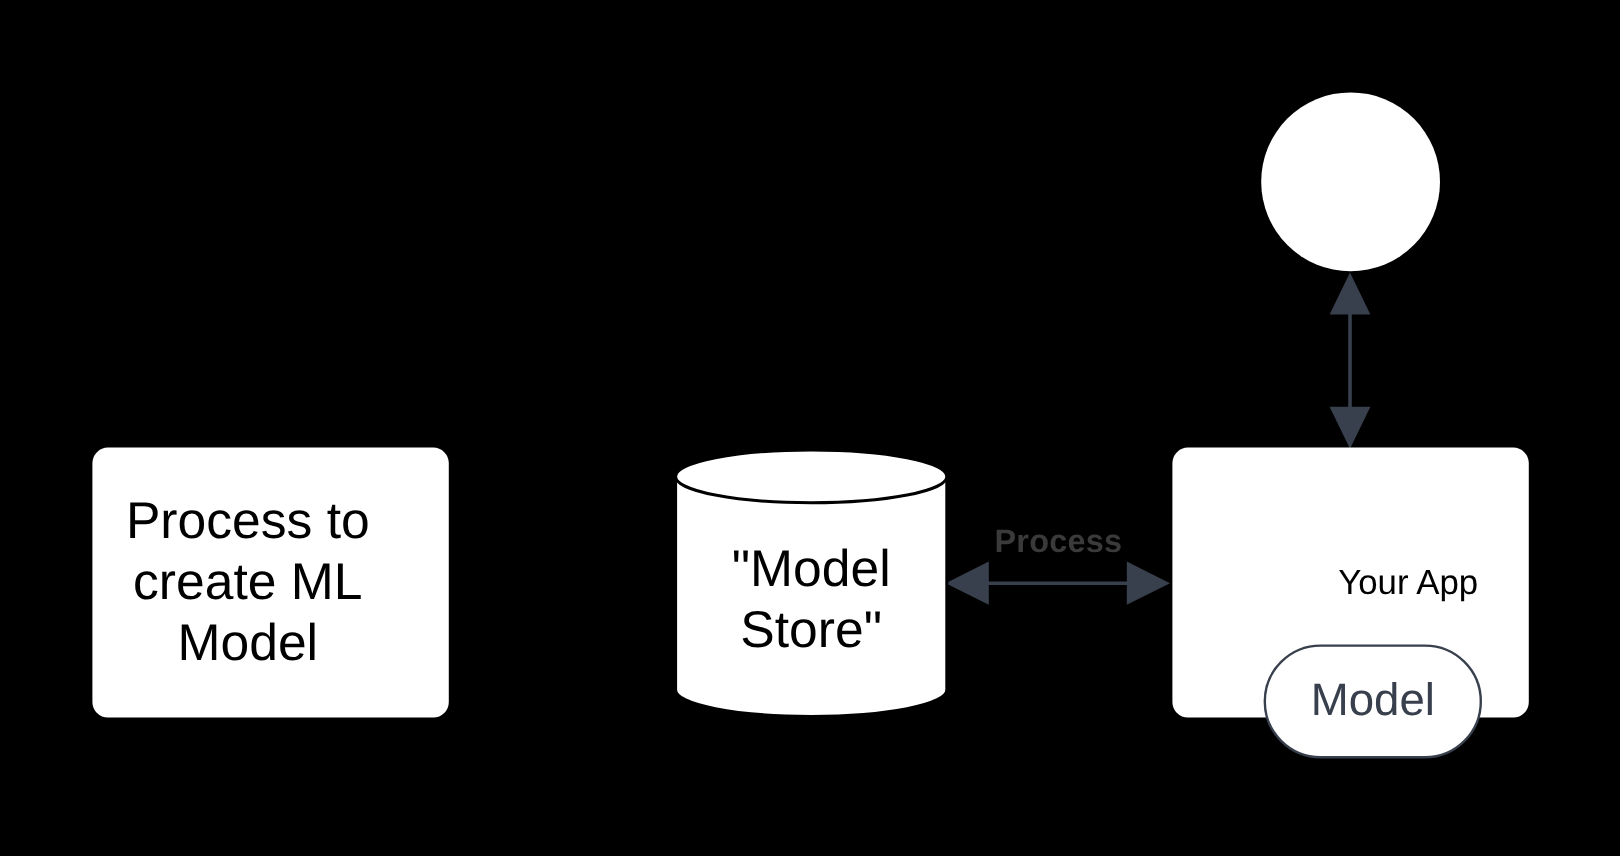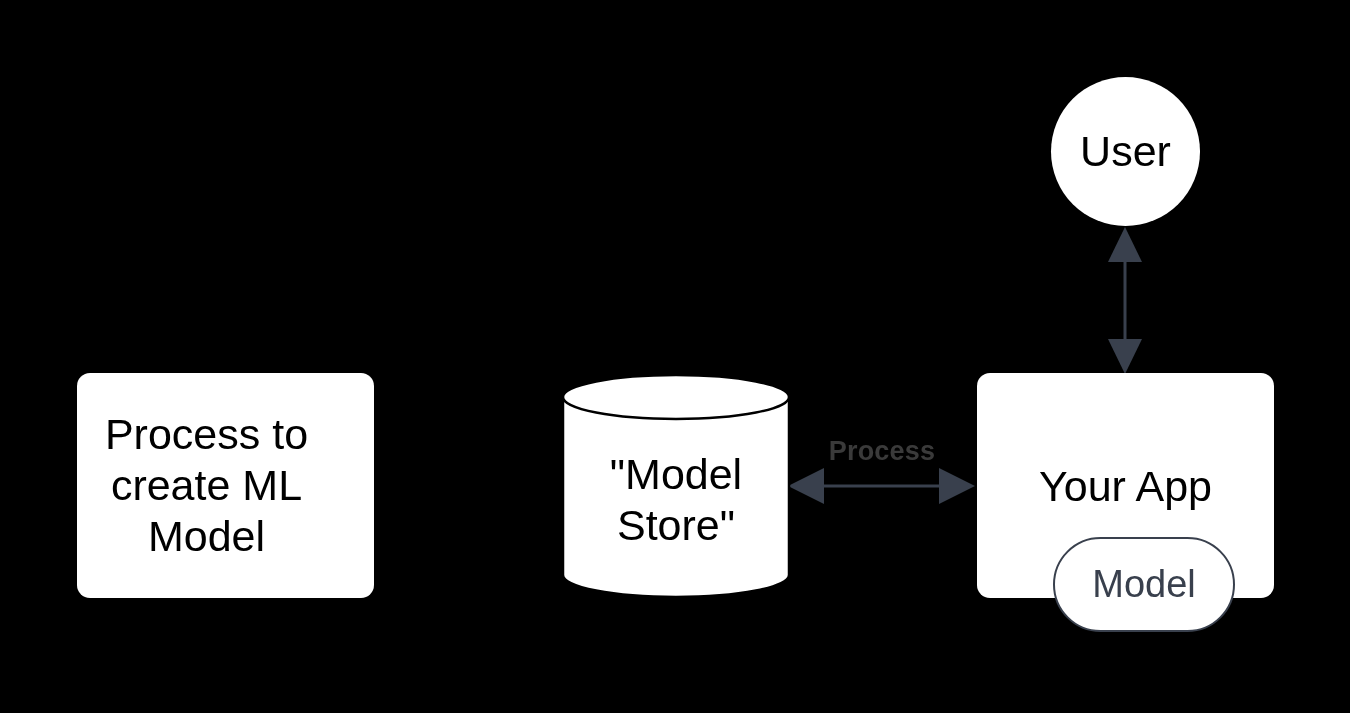--- a/index.html
+++ b/index.html
@@ -114,21 +114,20 @@
       <path d="M3,23 L3,201 A113,22 0 0 0 229,201 L229,23 Z" fill="#ffffff" stroke="#000000" stroke-width="2.5"></path>
       <ellipse cx="116" cy="23" rx="113" ry="22" fill="#ffffff" stroke="#000000" stroke-width="2.5"></ellipse>
     </svg>
   </div>
   <div class="node-label txt-black" style="left:560px; top:402px; width:232px; height:196px; font-size:43px;">"Model
 Store"</div>
 
   <div class="edge-label txt-gray" style="left:789px; top:436px; width:186px; text-align:center; font-size:27px;">Process</div>
 
   <div class="rounded-box" style="left:977px; top:373px; width:297px; height:225px;"></div>
-  <div class="node-label txt-black" style="left:977px; top:414px; width:297px; height:144px; font-size:43px;">Your App</div>
+  <div class="node-label txt-black" style="left:977px; top:414px; width:297px; height:144px; font-size:29px;padding-left:48px;">Your App</div>
 
   <div class="pill-node" style="left:1053px; top:537px; width:182px; height:95px;"></div>
   <div class="node-label txt-slate" style="left:1053px; top:537px; width:182px; height:95px; font-size:38px;">Model</div>
 
   <div class="circle-node" style="left:1051px; top:77px; width:149px; height:149px;"></div>
-  <div class="node-label txt-black" style="left:1051px; top:77px; width:149px; height:149px; font-size:43px;">User</div>
 
 </div>
 
 </body></html>

